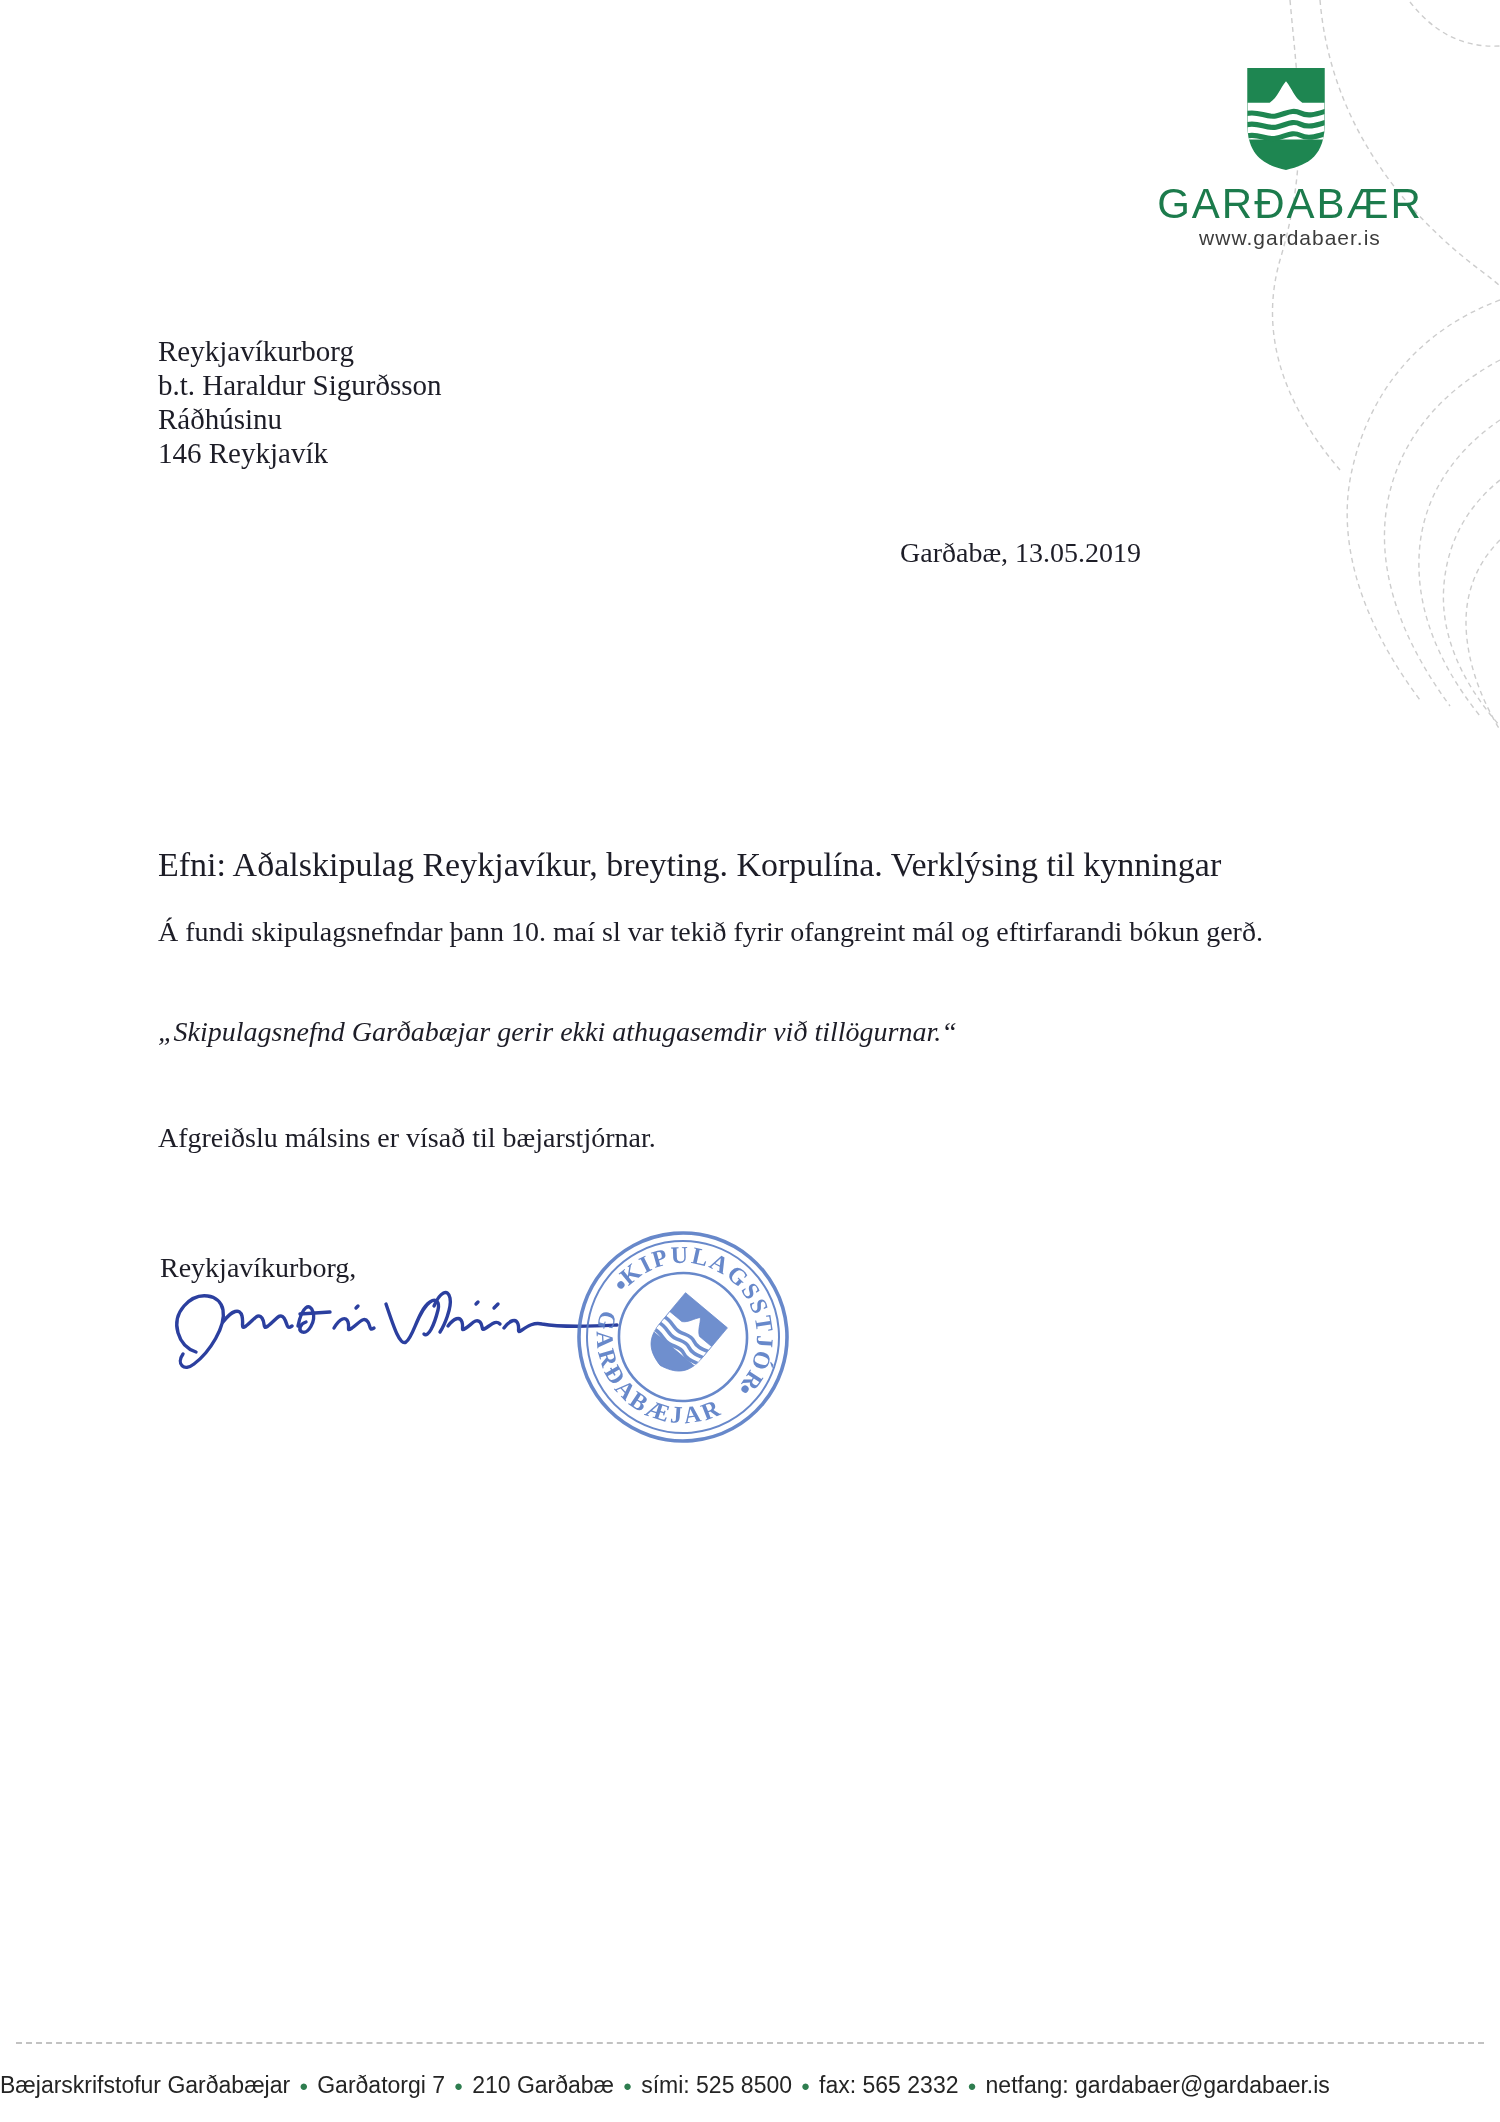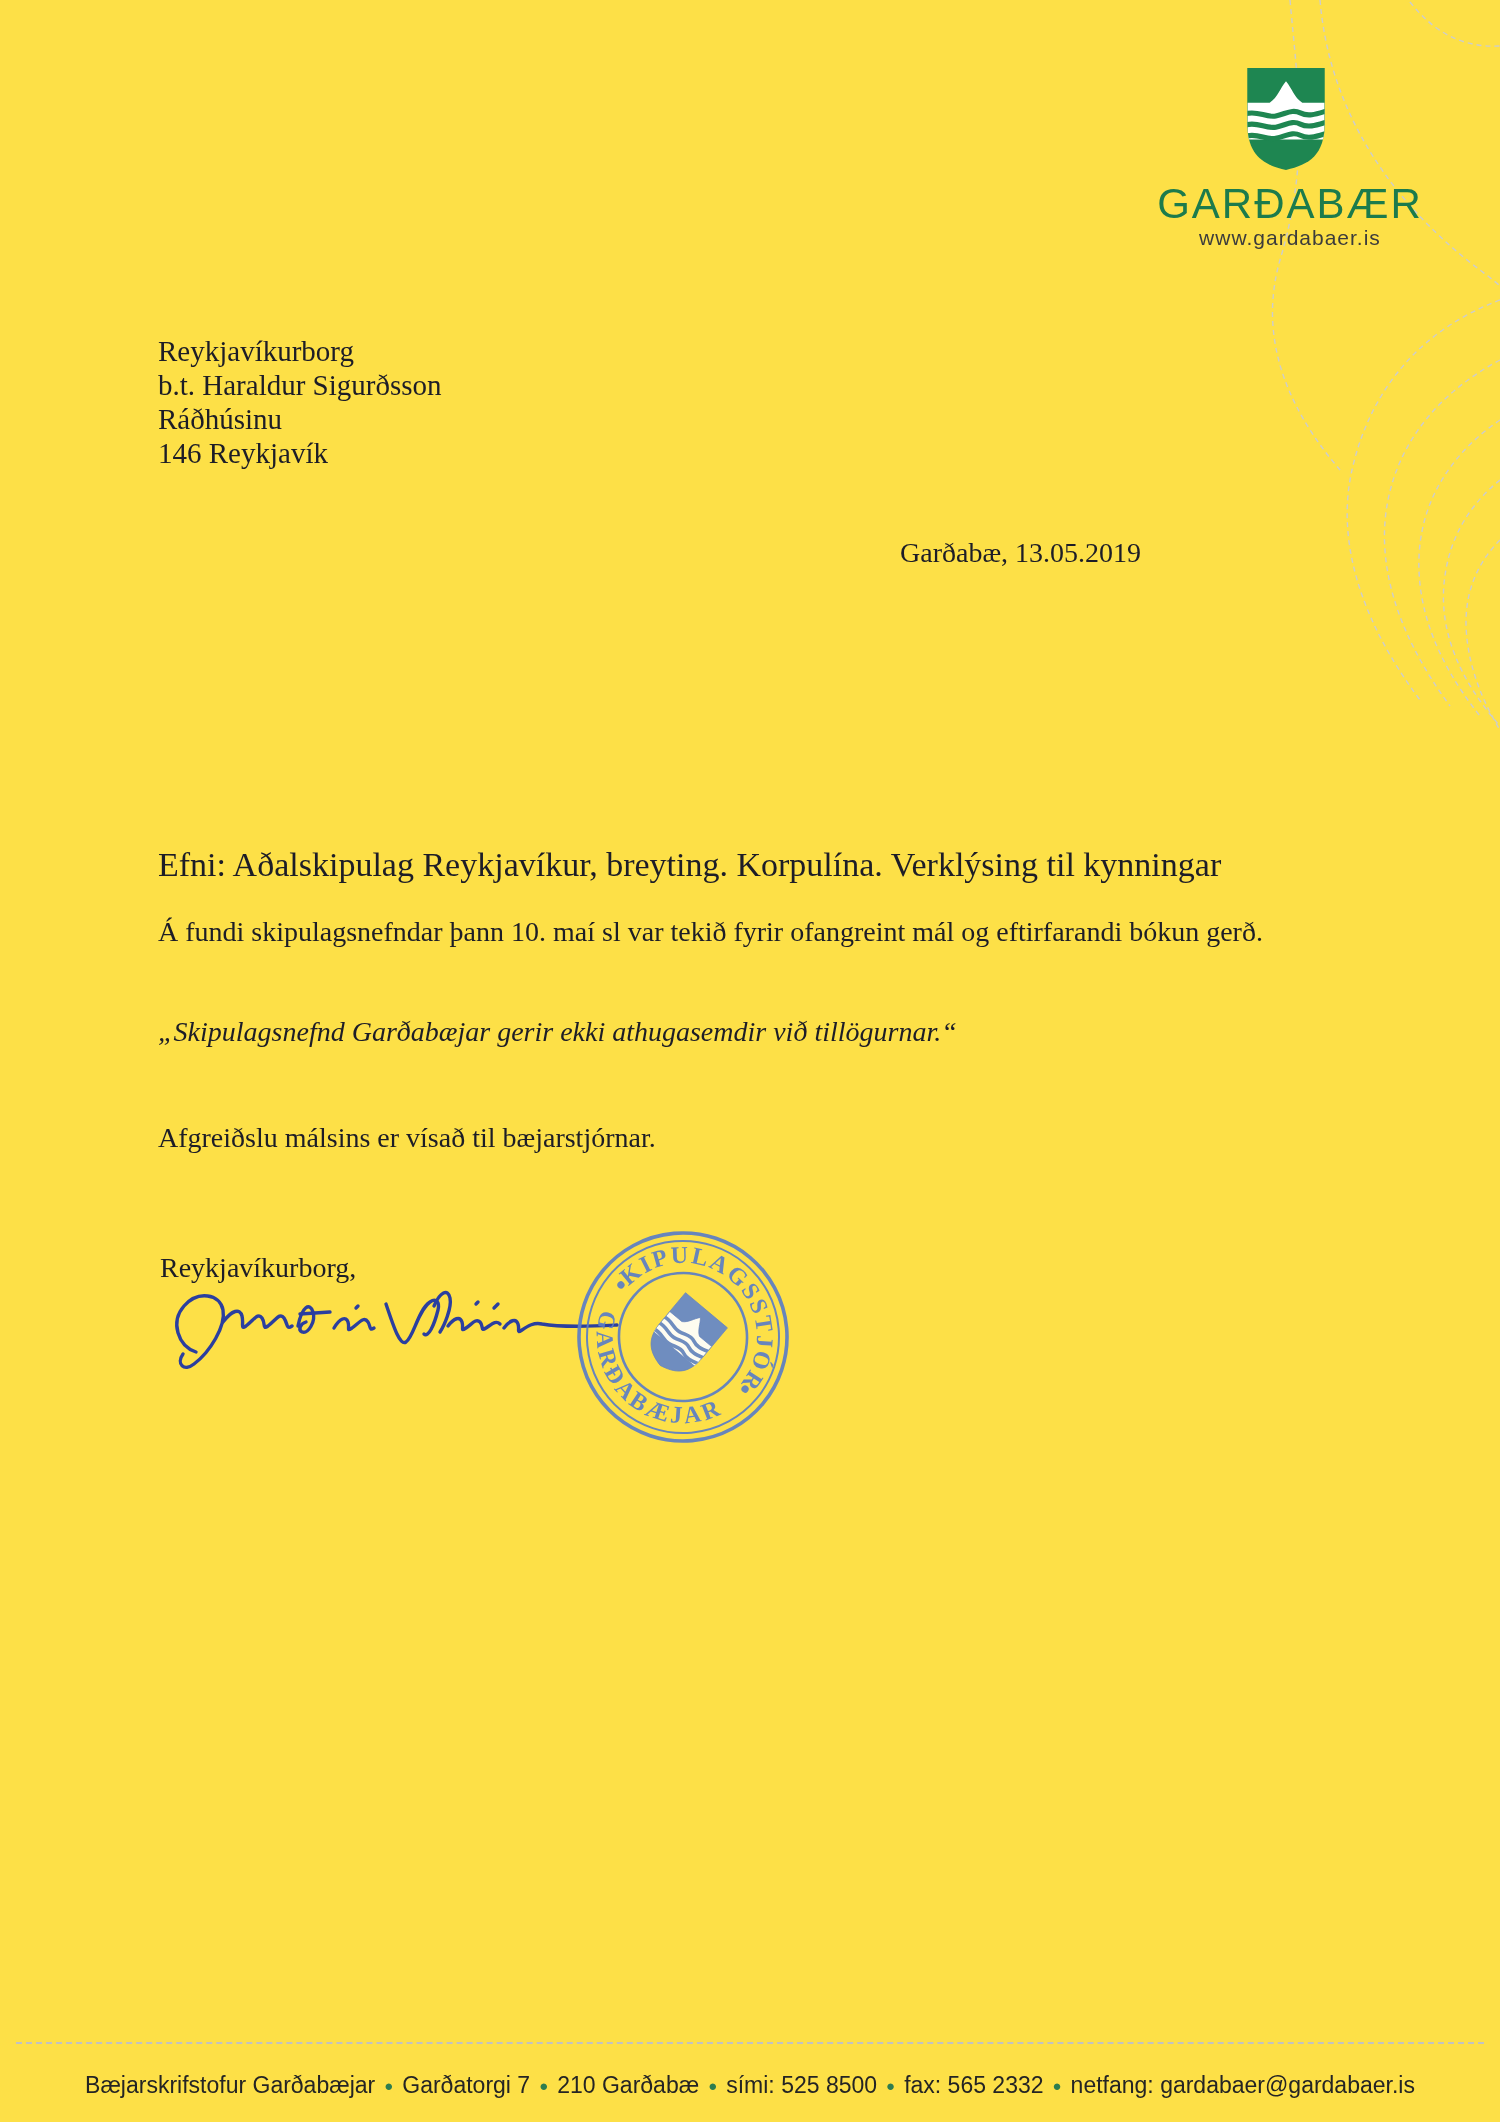--- a/index.html
+++ b/index.html
@@ -1,21 +1,21 @@
 <!DOCTYPE html>
 <html><head>
 <meta charset="utf-8">
 <style>
   html,body{margin:0;padding:0;}
   body{background:#9a9a9a;}
   .page{
     position:relative;
     width:1500px;height:2122px;
     margin:0 auto;
-    background:#fde047;
+    background:#ffffff;
     overflow:hidden;
     font-family:"Liberation Serif", serif;
     color:#1d1d27;
   }
   .abs{position:absolute;}
   
   .contours{right:0;top:0;pointer-events:none;}
   .logo-shield{left:1244px;top:66px;width:84px;height:106px;}
   .logo-name{
     left:1065px;top:180px;width:450px;
@@ -47,21 +47,20 @@
   
   .stamp-svg{left:566px;top:1220px;width:234px;height:234px;opacity:.92;}
   .stamp-text{font-family:"Liberation Serif", serif;font-weight:bold;}
   
   .footer-rule{
     left:16px;top:2042px;width:1468px;height:0;
     border-top:2px dashed #c2c2c2;
   }
   .footer{
     left:0;top:2072px;width:1500px;
-    text-align:center;
     font-family:"Liberation Sans", sans-serif;
     font-size:23px;color:#242424;
   }
   .footer .bullet{
     color:#2e7d4f;font-size:15px;
     margin:0 9px;vertical-align:2px;
   }
 </style>
 </head>
 <body>

